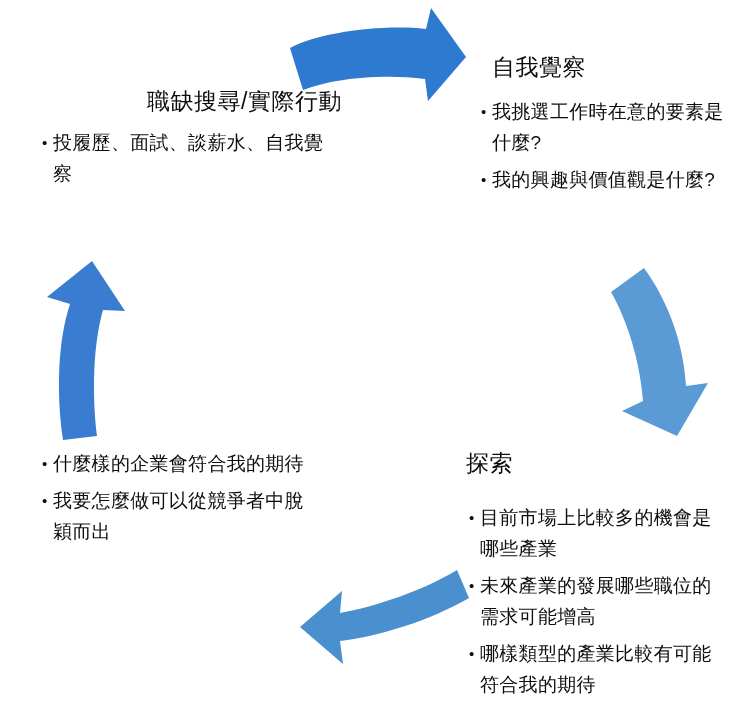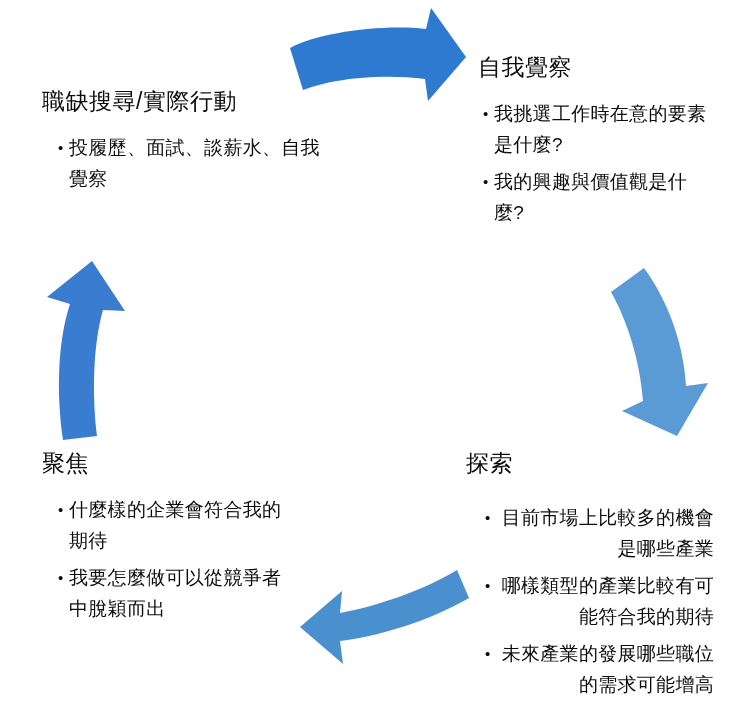--- a/index.html
+++ b/index.html
@@ -32,21 +32,21 @@
   }
   .heading {
     font-size: 23px;
     line-height: 30px;
     font-weight: 400;
     color: #0d0d0d;
     letter-spacing: 0.5px;
     white-space: nowrap;
   }
   .bullets {
-    margin: 16px;
+    margin: 0;
     padding: 0;
     list-style: none;
   }
   .bullet {
     position: relative;
     font-size: 19px;
     line-height: 31px;
     color: #0d0d0d;
     padding-left: 11px;
     margin-bottom: 6px;
@@ -57,31 +57,31 @@
     position: absolute;
     left: 0;
     top: 0;
     font-size: 15px;
     line-height: 31px;
     color: #0d0d0d;
   }
 
   
   #block-topleft   { left: 42px;  top: 86px;  width: 300px; }
-  #block-topright  { left: 464px; top: 52px;  width: 262px; }
+  #block-topright  { left: 478px; top: 52px;  width: 262px; }
   #block-botleft   { left: 42px;  top: 448px; width: 272px; }
   #block-botright  { left: 466px; top: 448px; width: 264px; }
 
-  #block-topleft  .heading { margin-bottom: 11px; }
+  #block-topleft  .heading { margin-bottom: 11px; text-align: right; }
   #block-topright .heading { margin-bottom: 14px; padding-left: 14px; }
   #block-botleft  .heading { margin-bottom: 16px; }
   #block-botright .heading { margin-bottom: 24px; }
 
   #block-topright .bullets { padding-left: 3px; }
-  #block-botright .bullets { padding-left: 3px; text-align: right; }
+  #block-botright .bullets { padding-left: 3px; }
 </style>
 </head>
 <body>
 
 <div id="canvas">
 
   <svg class="arrow-layer" viewBox="0 0 740 712" width="740" height="712" xmlns="http://www.w3.org/2000/svg">
 
     <path fill="#2E7AD1" d="M 290,48
              C 318,33 380,24 426,29
@@ -129,29 +129,28 @@
 
   <div class="block" id="block-topright">
     <div class="heading">自我覺察</div>
     <ul class="bullets">
       <li class="bullet">我挑選工作時在意的要素是什麼?</li>
       <li class="bullet">我的興趣與價值觀是什麼?</li>
     </ul>
   </div>
 
   <div class="block" id="block-botleft">
-    <div class="heading">聚焦</div>
     <ul class="bullets">
       <li class="bullet">什麼樣的企業會符合我的期待</li>
       <li class="bullet">我要怎麼做可以從競爭者中脫穎而出</li>
     </ul>
   </div>
 
   <div class="block" id="block-botright">
     <div class="heading">探索</div>
     <ul class="bullets">
       <li class="bullet">目前市場上比較多的機會是哪些產業</li>
+      <li class="bullet">未來產業的發展哪些職位的需求可能增高</li>
       <li class="bullet">哪樣類型的產業比較有可能符合我的期待</li>
-      <li class="bullet">未來產業的發展哪些職位的需求可能增高</li>
     </ul>
   </div>
 
 </div>
 
 </body></html>

